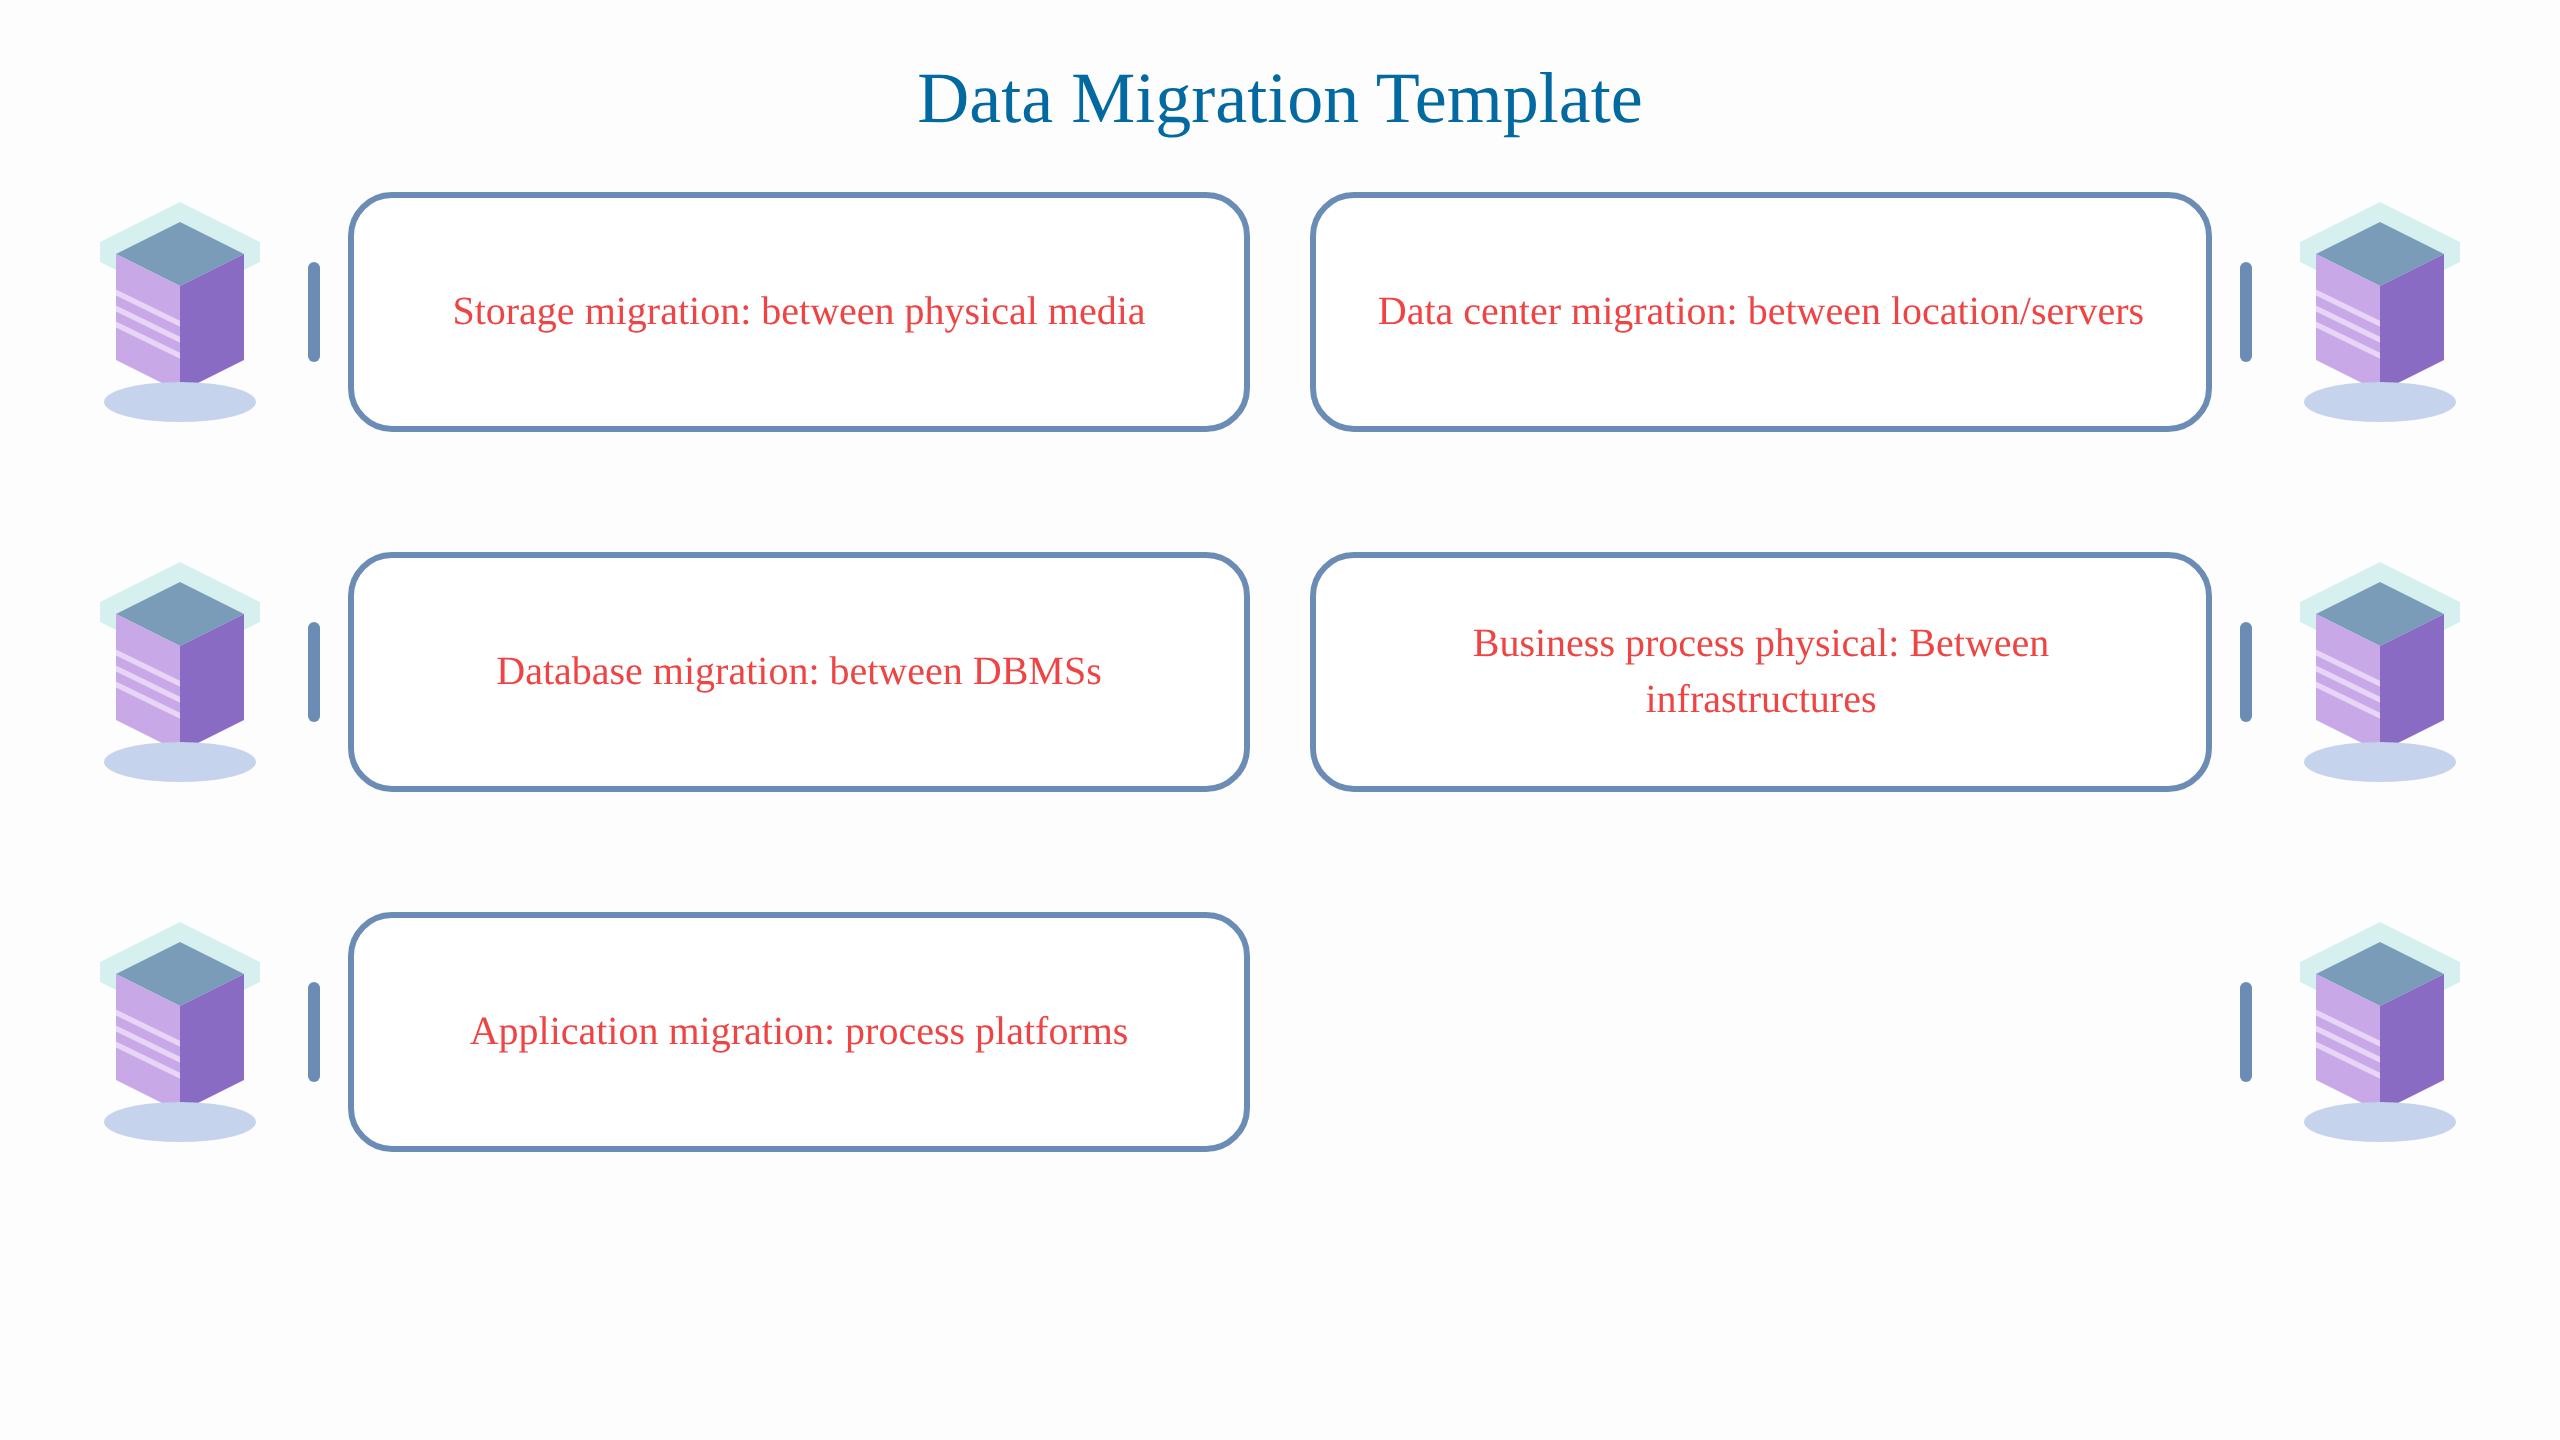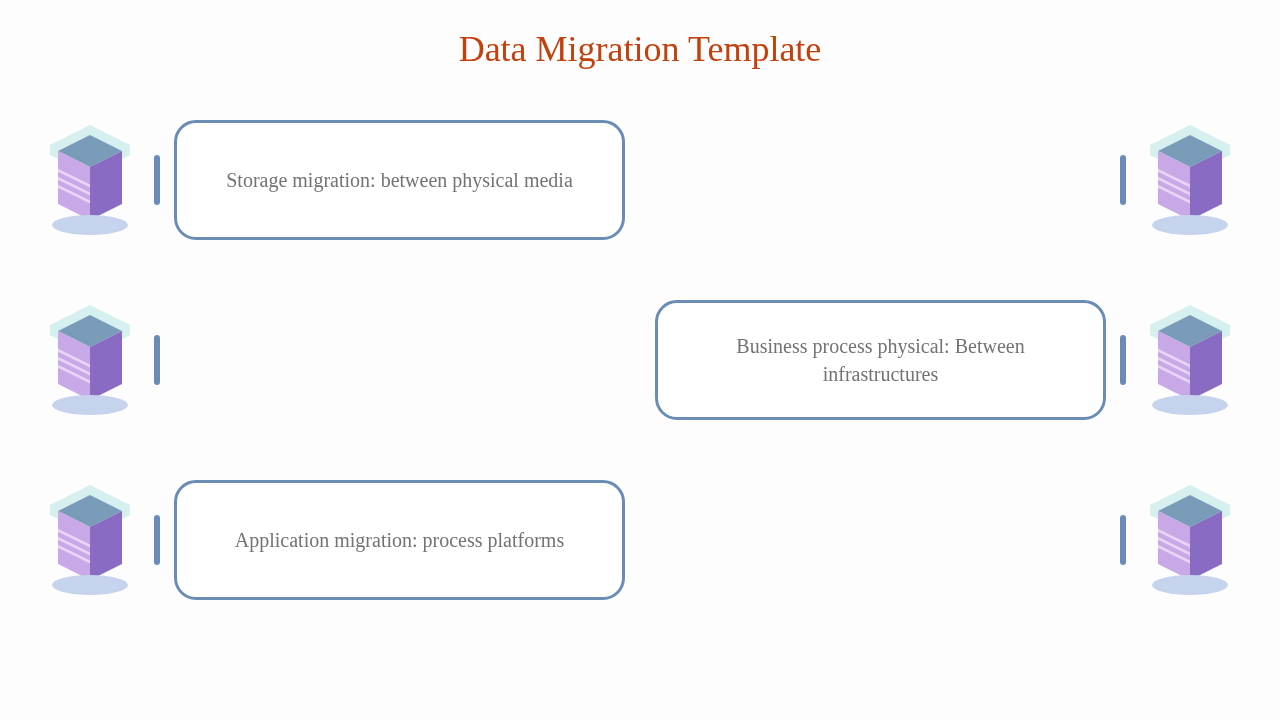--- a/index.html
+++ b/index.html
@@ -7,23 +7,23 @@
     width: 1280px;
     height: 720px;
     background: #fdfdfd;
     font-family: Georgia, 'Times New Roman', serif;
     display: flex;
     flex-direction: column;
     align-items: center;
   }
   .title {
     font-size: 36px;
-    color: #c2410c;
+    color: #0369a1;
     margin-top: 28px;
-    margin-bottom: 40px;
+    margin-bottom: 16px;
     font-weight: normal;
   }
   .grid {
     display: grid;
     grid-template-columns: 1fr 1fr;
     grid-template-rows: repeat(3, 1fr);
     gap: 40px 30px;
     width: 1200px;
   }
   .item {
@@ -52,21 +52,21 @@
     border: 3px solid #6b8db5;
     border-radius: 22px;
     background: #fff;
     display: flex;
     align-items: center;
     justify-content: center;
     padding: 0 30px;
   }
   .box-text {
     font-size: 20px;
-    color: #737373;
+    color: #ef4444;
     text-align: center;
     line-height: 1.4;
   }
 </style>
 </head>
 <body>
 
 <h1 class="title">Data Migration Template</h1>
 
 <div class="grid">
@@ -97,36 +97,42 @@
         <polygon points="50,15 82,31 50,47 18,31" fill="#7a9cb8"></polygon>
         <polygon points="18,31 50,47 50,100 18,84" fill="#c9a8e8"></polygon>
         <polygon points="50,47 82,31 82,84 50,100" fill="#8a6bc4"></polygon>
         <rect x="18" y="40" width="32" height="3" fill="#e8d5f5" transform="skewY(26)"></rect>
         <rect x="18" y="48" width="32" height="3" fill="#e8d5f5" transform="skewY(26)"></rect>
         <rect x="18" y="56" width="32" height="3" fill="#e8d5f5" transform="skewY(26)"></rect>
         <ellipse cx="50" cy="105" rx="38" ry="10" fill="#c5d4ec"></ellipse>
       </svg>
     </div>
     <div class="connector"></div>
+    <div class="box">
+      <span class="box-text">Data center migration: between location/servers</span>
+    </div>
   </div>
 
   <div class="item">
     <div class="server-icon">
       <svg viewBox="0 0 100 120" width="100" height="120">
         <polygon points="50,5 90,25 90,35 50,55 10,35 10,25" fill="#d5f0ef"></polygon>
         <polygon points="50,15 82,31 50,47 18,31" fill="#7a9cb8"></polygon>
         <polygon points="18,31 50,47 50,100 18,84" fill="#c9a8e8"></polygon>
         <polygon points="50,47 82,31 82,84 50,100" fill="#8a6bc4"></polygon>
         <rect x="18" y="40" width="32" height="3" fill="#e8d5f5" transform="skewY(26)"></rect>
         <rect x="18" y="48" width="32" height="3" fill="#e8d5f5" transform="skewY(26)"></rect>
         <rect x="18" y="56" width="32" height="3" fill="#e8d5f5" transform="skewY(26)"></rect>
         <ellipse cx="50" cy="105" rx="38" ry="10" fill="#c5d4ec"></ellipse>
       </svg>
     </div>
     <div class="connector"></div>
+    <div class="box">
+      <span class="box-text">Database migration: between DBMSs</span>
+    </div>
   </div>
 
   <div class="item right">
     <div class="server-icon">
       <svg viewBox="0 0 100 120" width="100" height="120">
         <polygon points="50,5 90,25 90,35 50,55 10,35 10,25" fill="#d5f0ef"></polygon>
         <polygon points="50,15 82,31 50,47 18,31" fill="#7a9cb8"></polygon>
         <polygon points="18,31 50,47 50,100 18,84" fill="#c9a8e8"></polygon>
         <polygon points="50,47 82,31 82,84 50,100" fill="#8a6bc4"></polygon>
         <rect x="18" y="40" width="32" height="3" fill="#e8d5f5" transform="skewY(26)"></rect>

